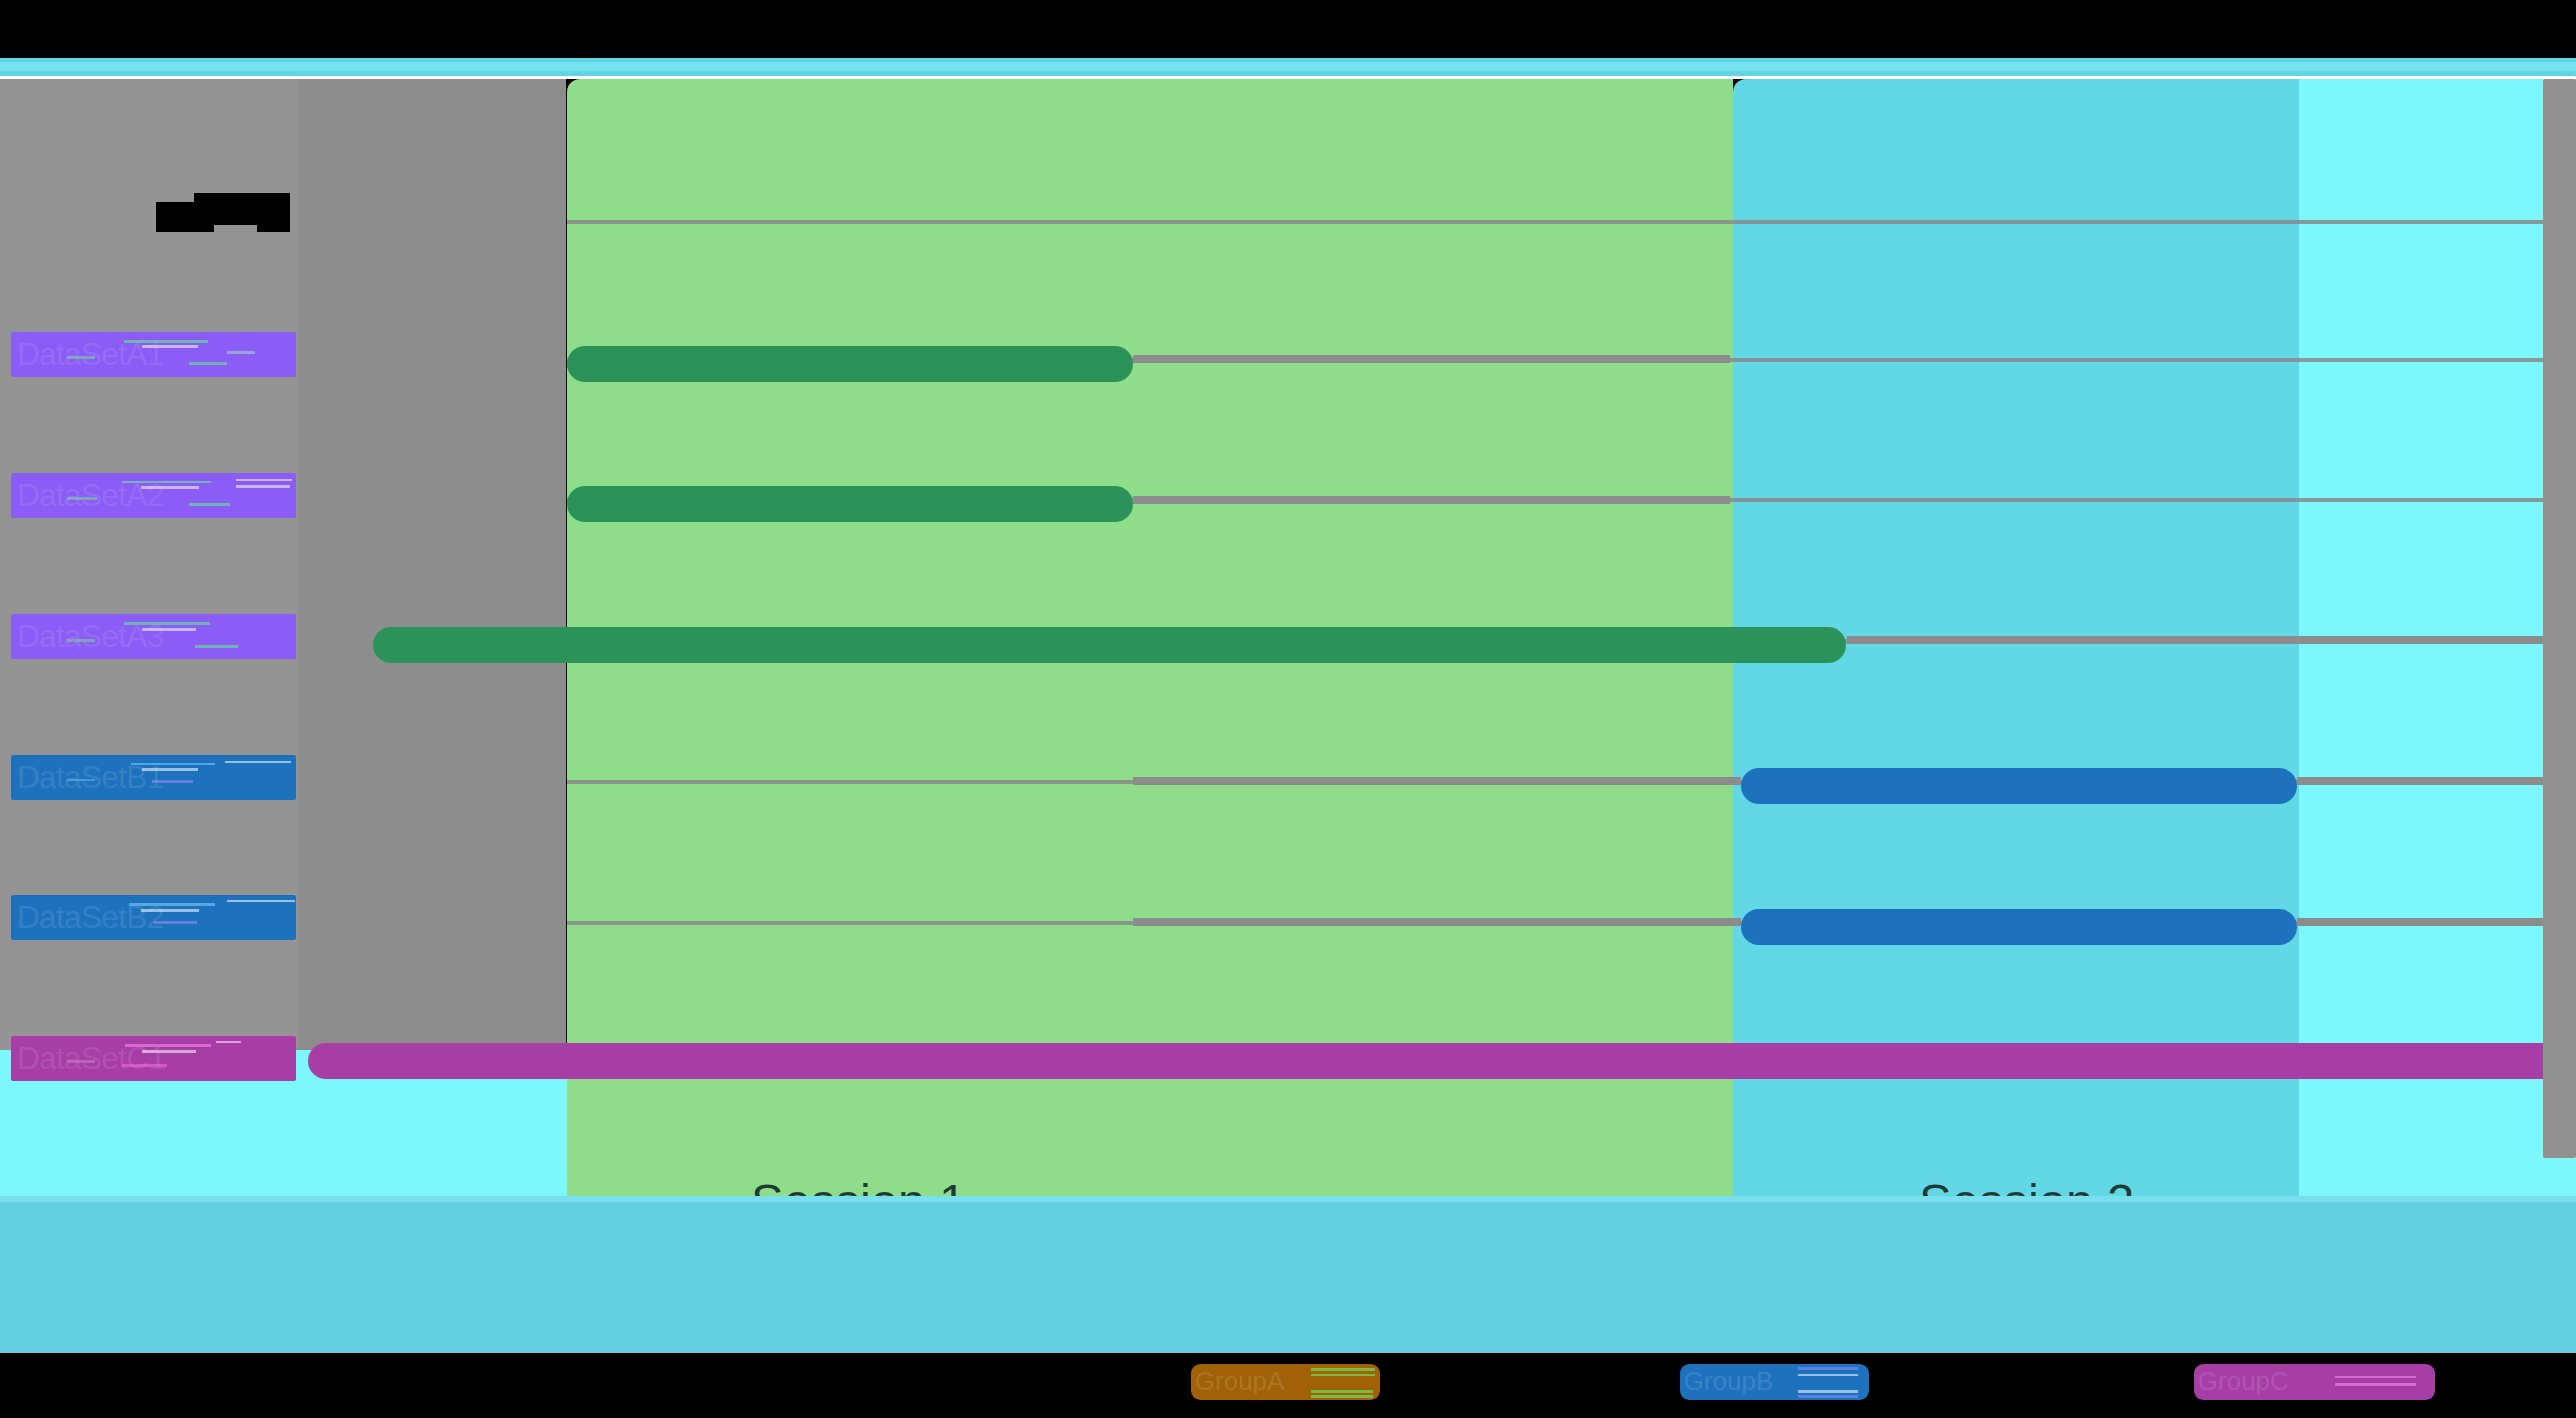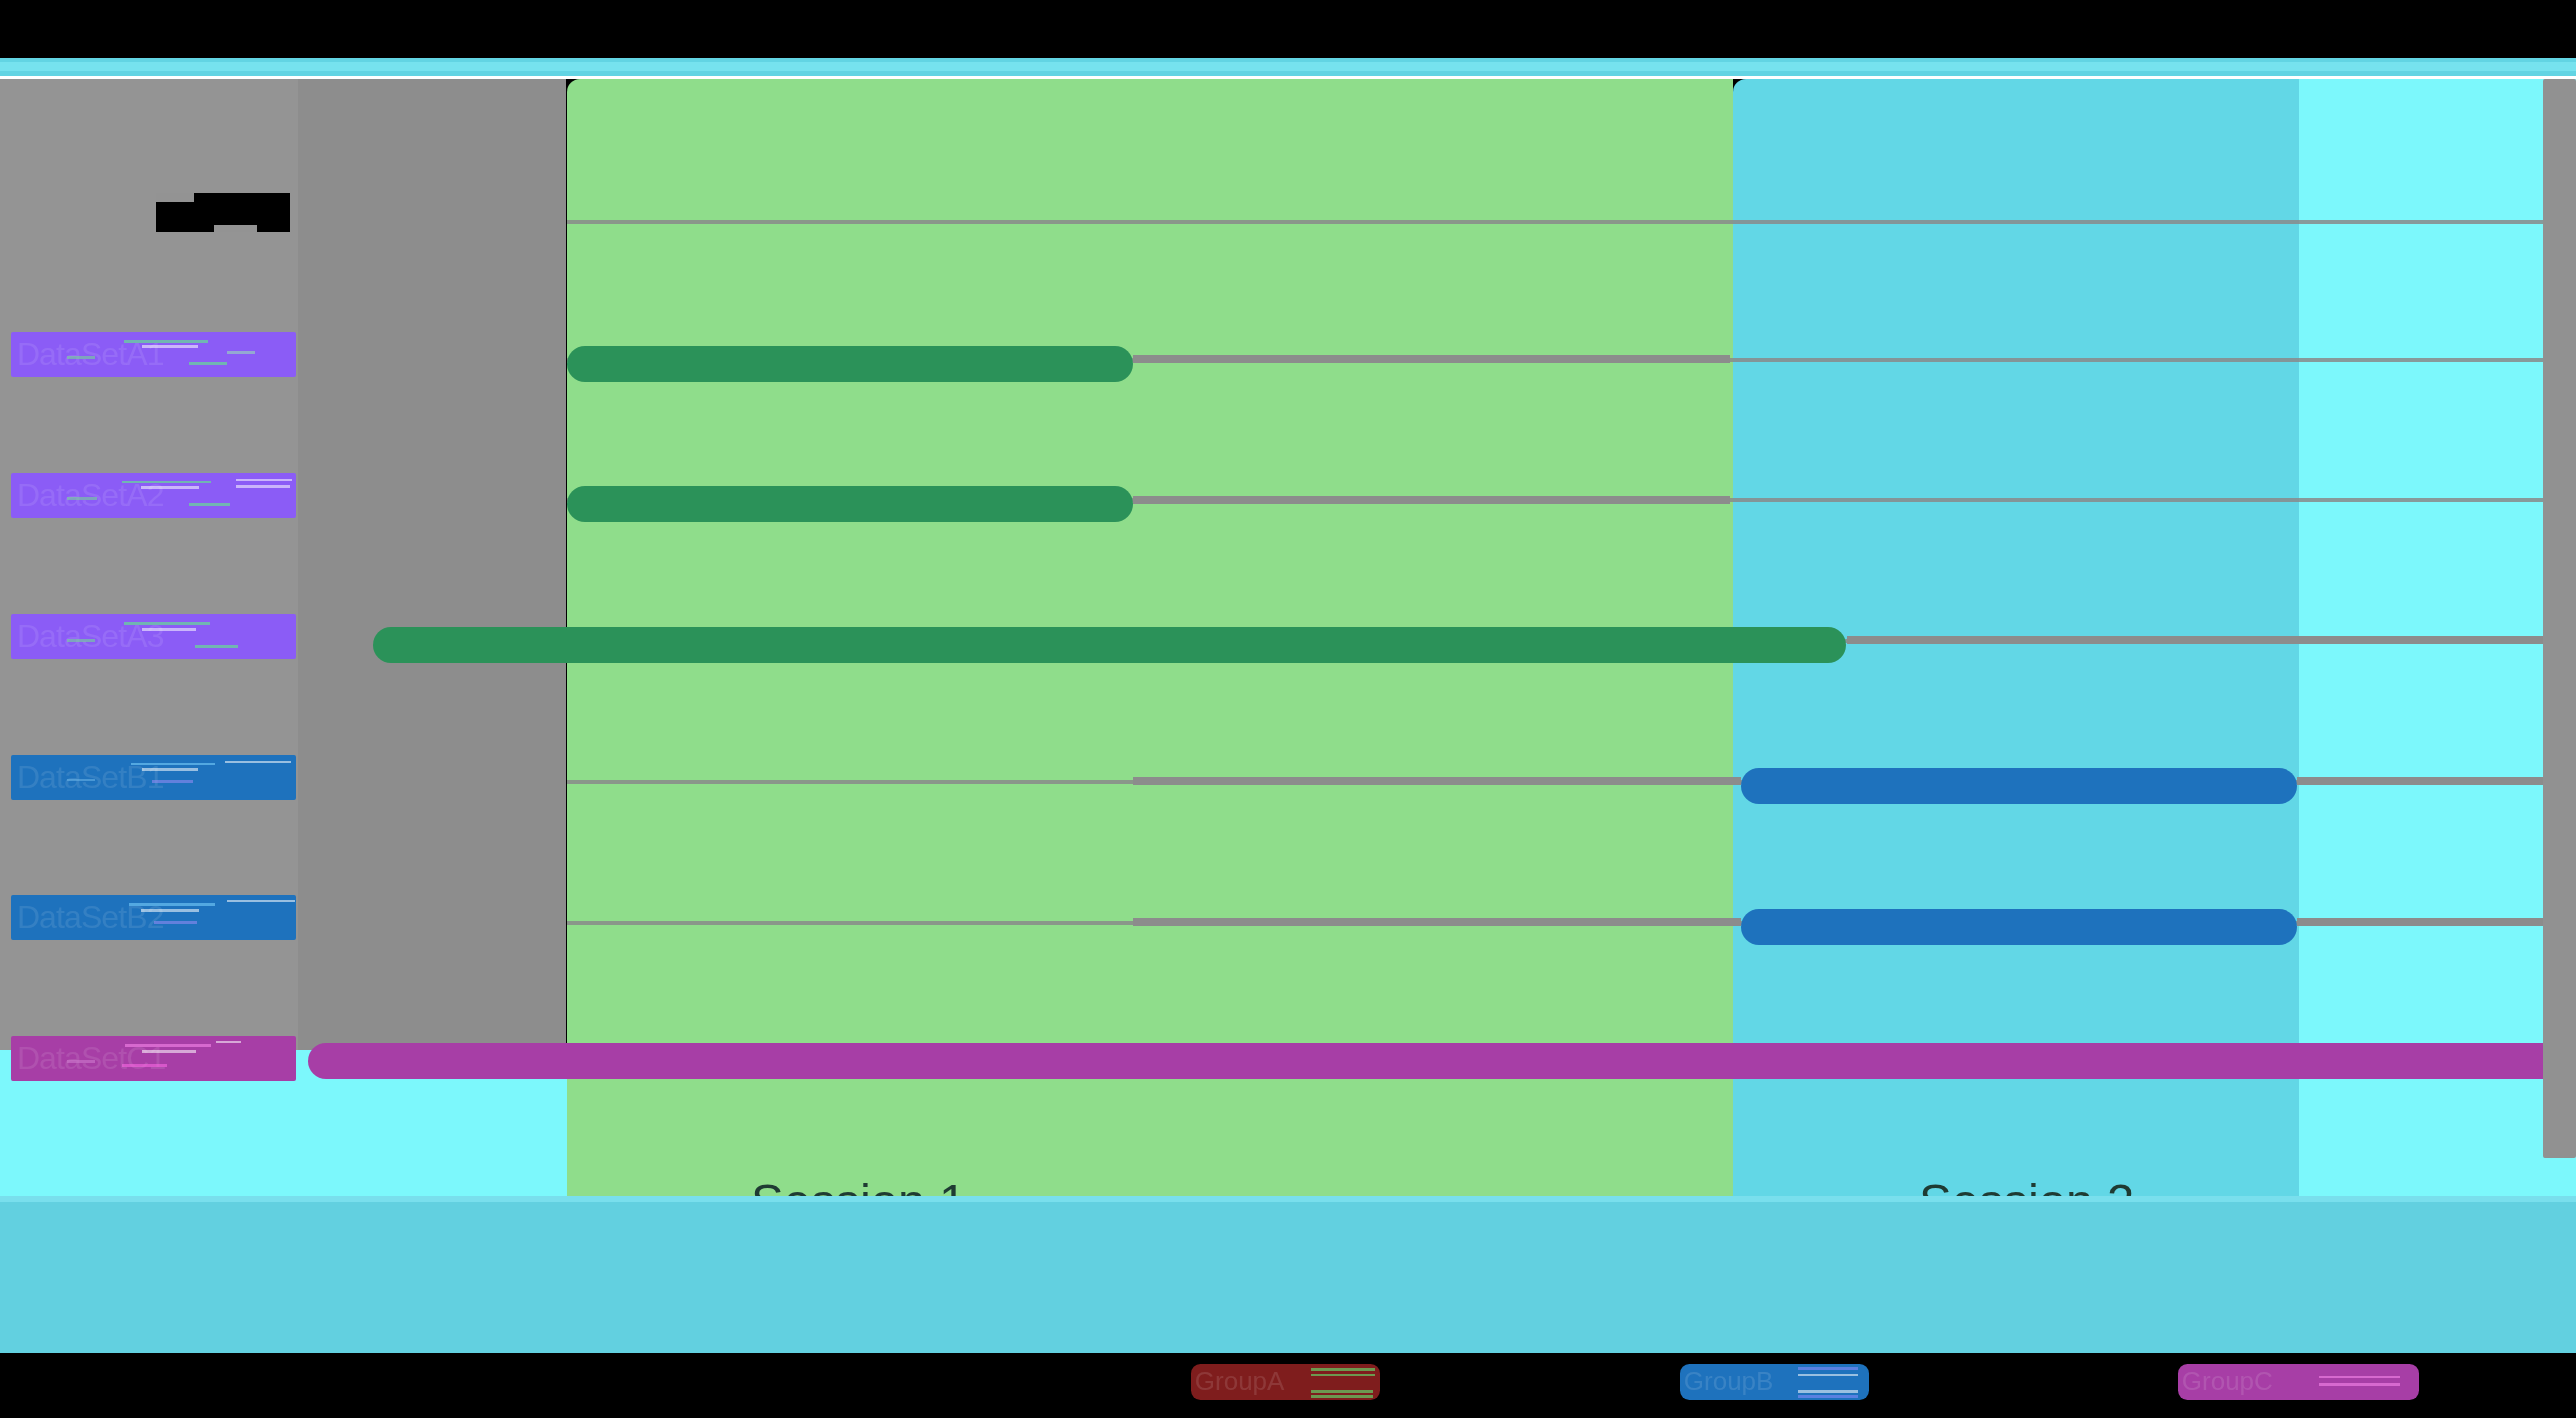--- a/index.html
+++ b/index.html
@@ -78,23 +78,23 @@
 
   
   .footer-teal { position:absolute; left:0; top:1196px; width:2576px; height:158px; background:#62d0e0; }
   .footer-teal .top-hl { position:absolute; left:0; top:0; width:100%; height:5.6px; background:#79dfed; }
 
   
   .footer-black { position:absolute; left:0; top:1353px; width:2576px; height:66px; background:#000; }
 
   
   .legend-sw { position:absolute; top:11.3px; height:36px; border-radius:9.4px; overflow:hidden; }
-  .legend-sw.green   { background:#7f1d1d; }
+  .legend-sw.green   { background:#a16207; }
   .legend-sw.blue    { background:#1e72bd; }
-  .legend-sw.magenta { background:#a73ea6; }
+  .legend-sw.magenta { background:#a73ea6;margin-left:16px; }
   .legend-sw .txt { position:absolute; left:3.8px; top:-1.9px; font-size:26px; line-height:38px; color:rgba(255,255,255,.12); white-space:nowrap; }
 
   
   .scrollbar { position:absolute; left:2543px; top:79px; width:33px; height:1079px; background:#919191; border-radius:1.9px; }
 
   
   .white-sep { position:absolute; left:0; top:76px; width:2576px; height:2.8px; background:#fff; }
 </style>
 </head>
 <body>

